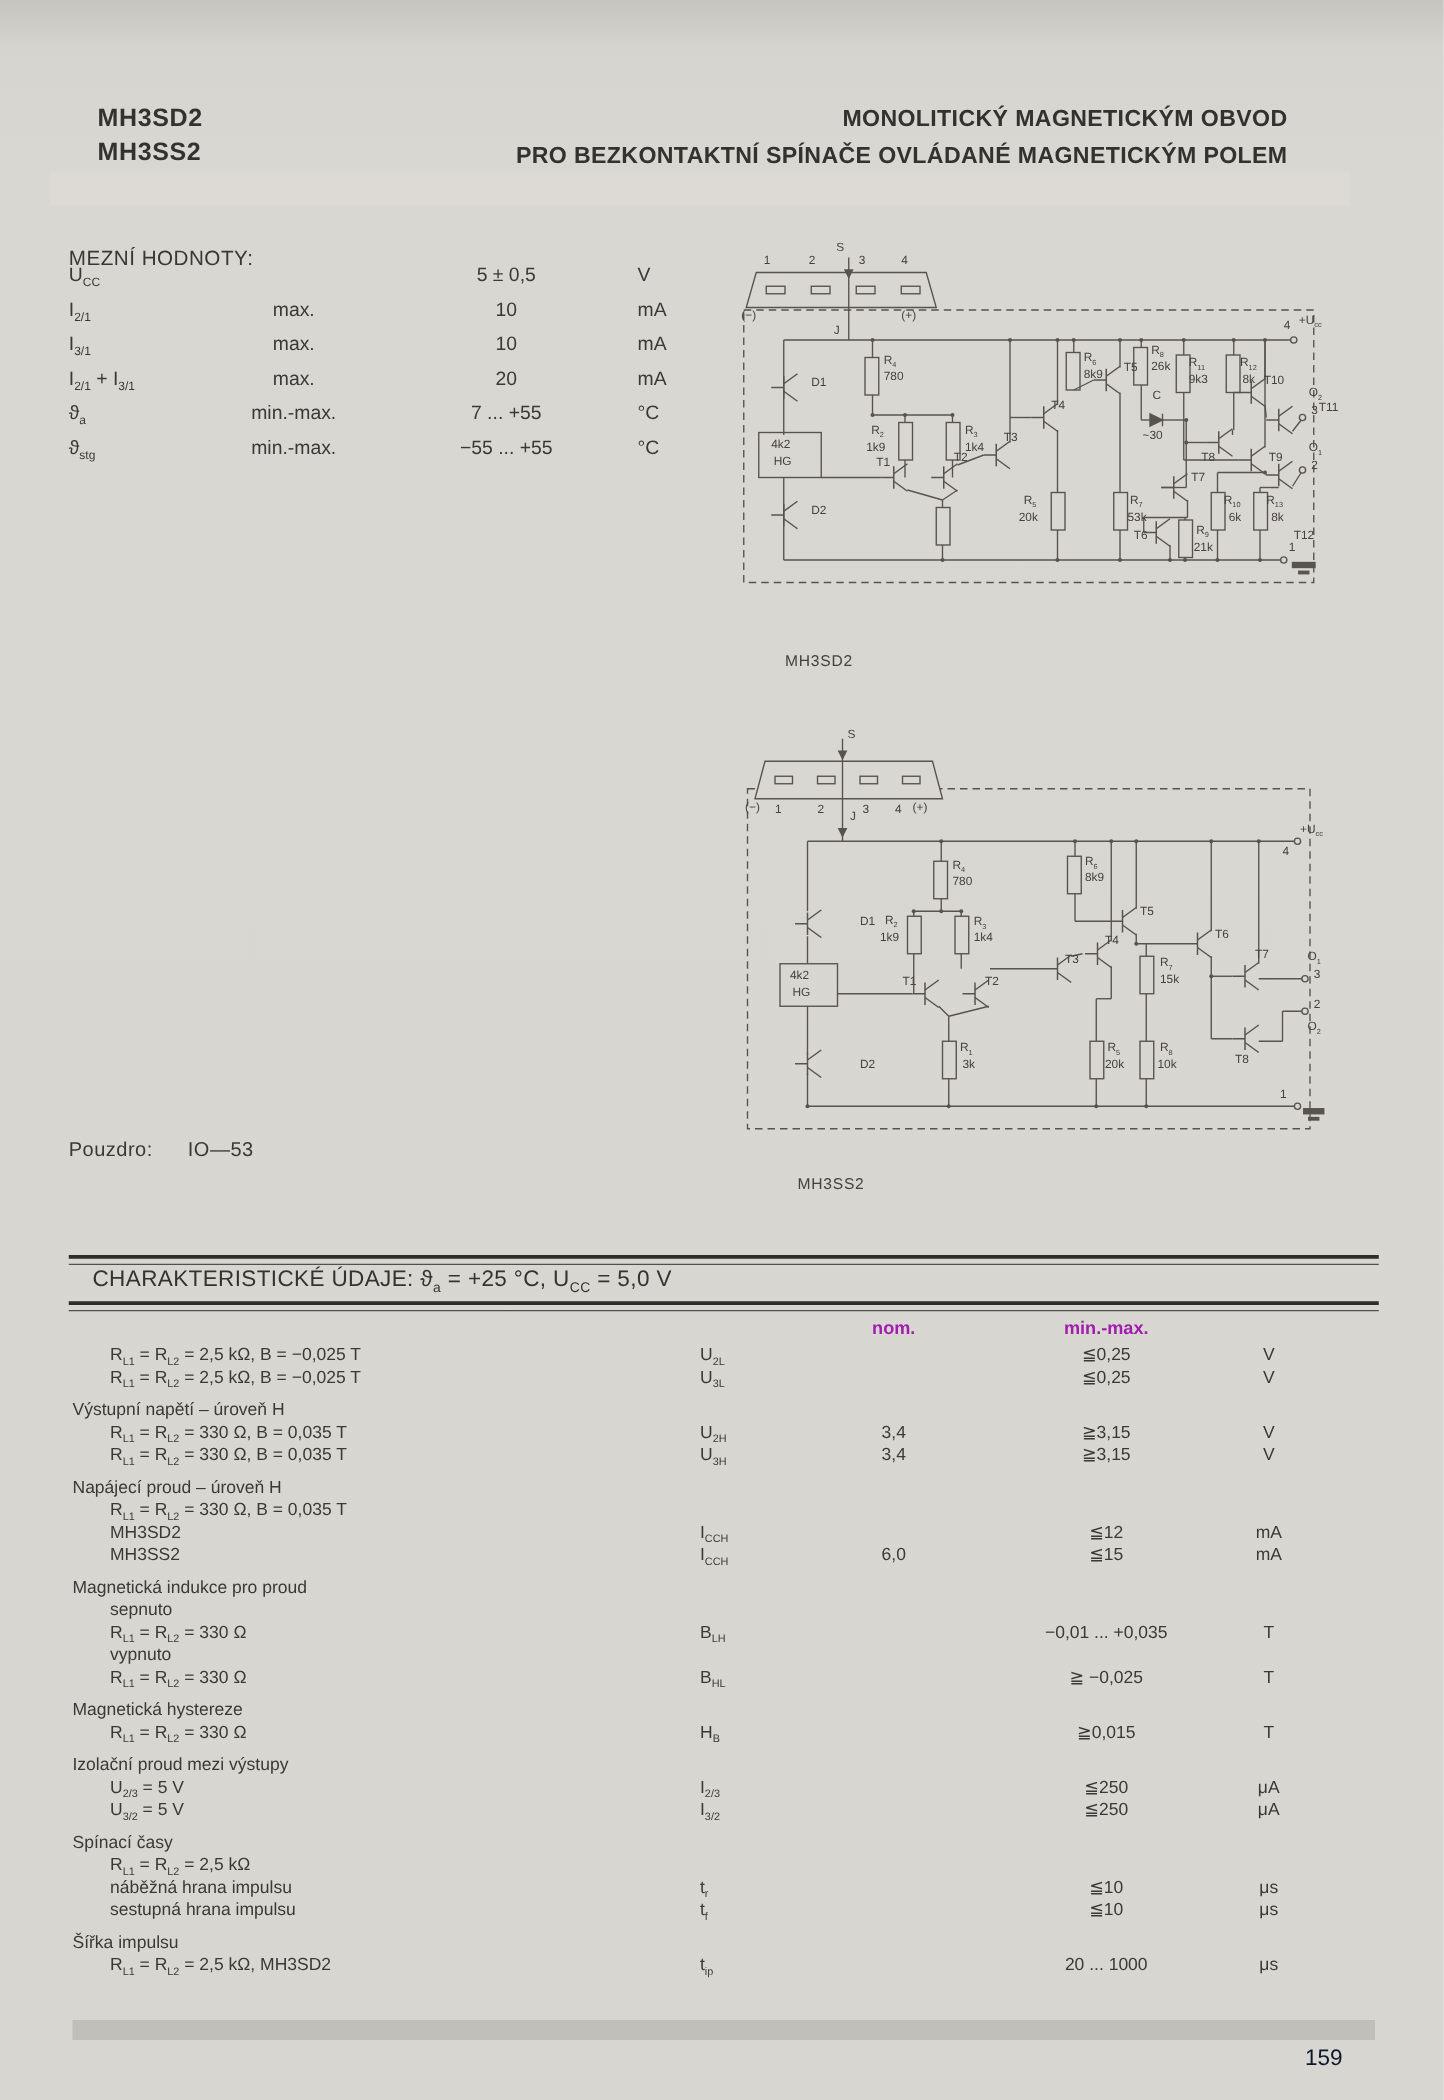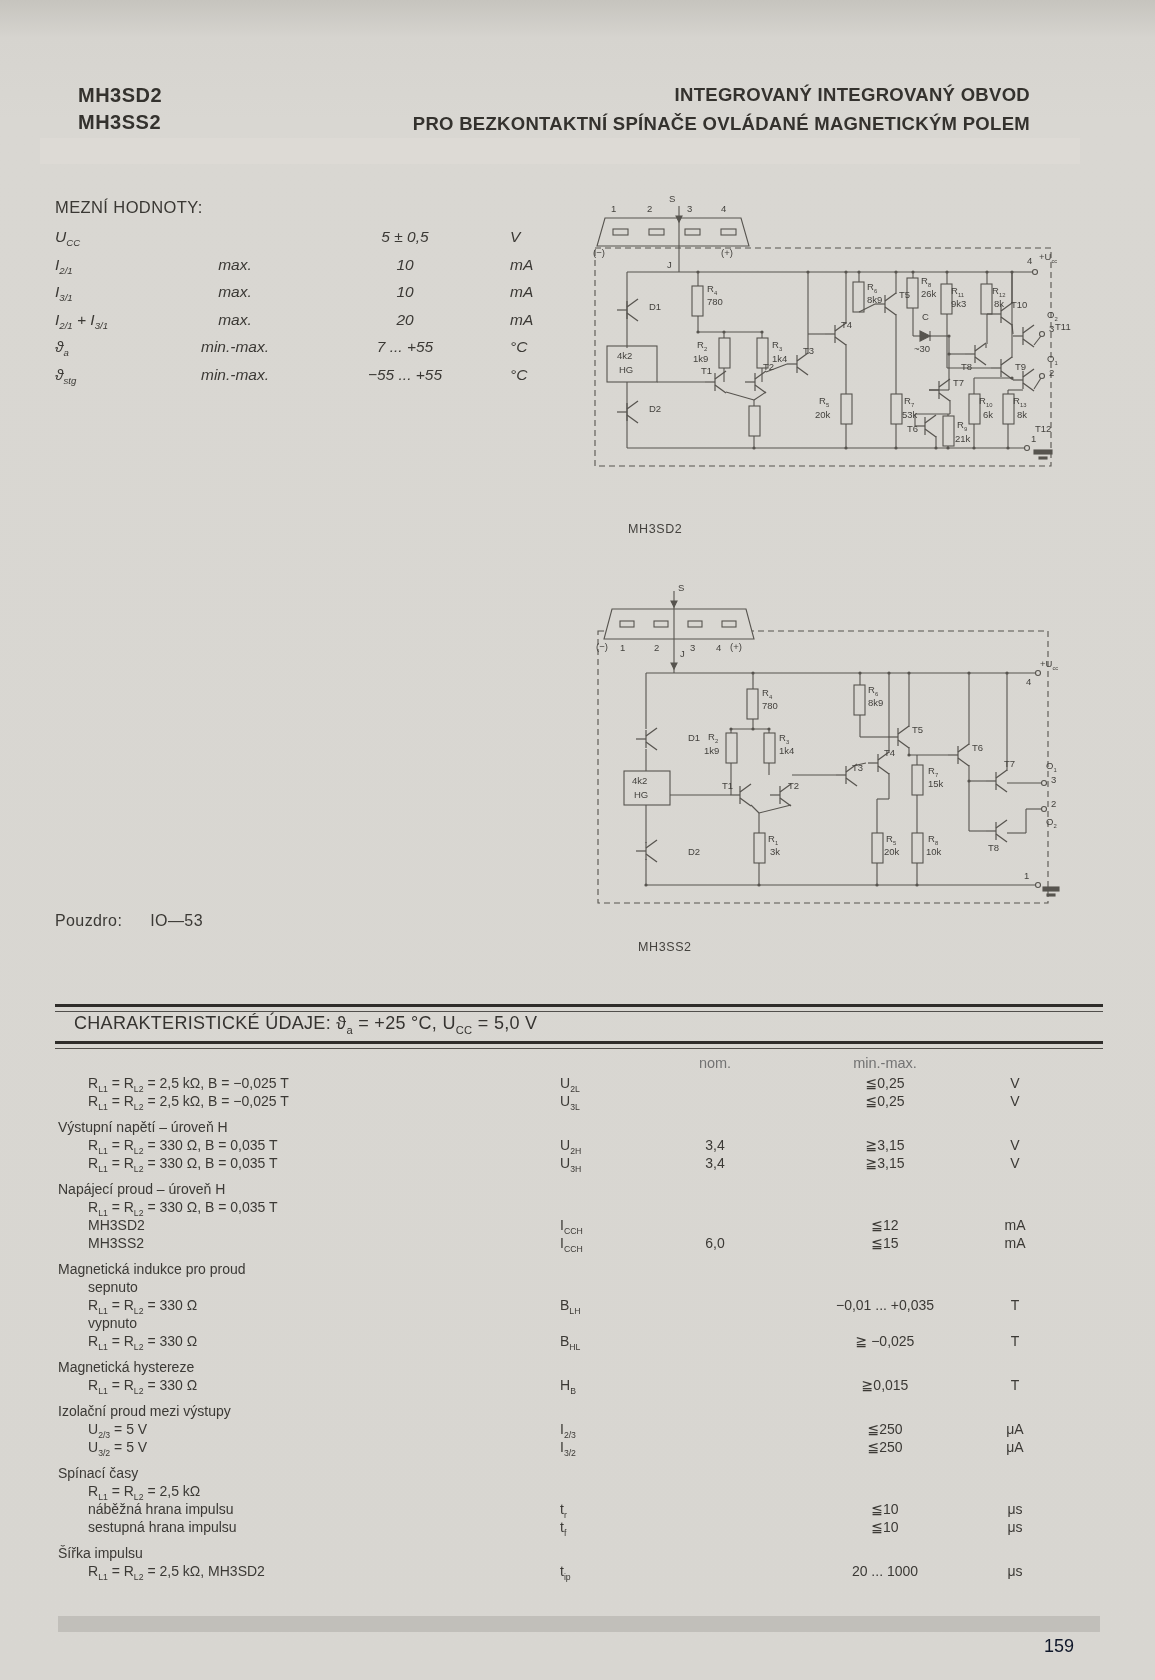--- a/index.html
+++ b/index.html
@@ -10,38 +10,38 @@
     color:#3b3935;
   }
   .abs{position:absolute;}
   sub{font-size:0.62em;line-height:0;}
   
   .partnums{left:78px;top:82px;font-size:20px;font-weight:bold;letter-spacing:.5px;line-height:27px;color:#34322e;}
   .title{left:300px;top:80px;width:730px;text-align:right;font-size:18.5px;font-weight:bold;line-height:29px;color:#34322e;letter-spacing:.3px;}
   .smudge{left:40px;top:138px;width:1040px;height:26px;background:#dedcd7;opacity:.65;}
   
   .limits-head{left:55px;top:198px;font-size:16.5px;letter-spacing:.4px;color:#3a3834;}
-  .limits{left:55px;top:224px;width:540px;font-style:italic;}
+  .limits{left:55px;top:208px;width:540px;}
   .lrow{position:relative;height:27.5px;font-size:15.5px;}
   .lrow>div{position:absolute;top:4px;}
   .l-sym{left:0;width:180px;}
   .l-cond{left:120px;width:120px;text-align:center;}
   .l-val{left:270px;width:160px;text-align:center;}
   .l-unit{left:455px;width:70px;}
   
   .schem{overflow:visible;}
   .schem svg{position:absolute;left:0;top:0;}
   .sl{position:absolute;font-size:9.5px;line-height:1.1;white-space:nowrap;color:#44423e;}
   .caption{font-size:12.5px;letter-spacing:.6px;color:#44423e;}
   .pouzdro{left:55px;top:912px;font-size:16px;letter-spacing:.4px;}
   .pouzdro .val{margin-left:28px;}
   
   .rule{left:55px;width:1048px;height:4px;border-top:3px solid #2f2d2a;border-bottom:1px solid rgba(47,45,42,.8);}
   .char-head{left:74px;top:1013px;font-size:18px;letter-spacing:.3px;color:#353330;}
-  .colhead{top:1055px;font-size:14.5px;font-weight:normal;color:#737373;}
+  .colhead{top:1055px;font-size:14.5px;font-weight:bold;color:#a21caf;}
   .char-rows{left:55px;top:1075px;width:1048px;}
   .crow{position:relative;height:18px;font-size:14px;color:#3b3935;}
   .crow.cgap{margin-top:8px;}
   .crow>div{position:absolute;top:0;white-space:nowrap;}
   .c-param{left:5px;}
   .c-param.ind{left:33px;}
   .chead .c-param{left:3px;}
   .c-sym{left:505px;width:100px;}
   .c-nom{left:605px;width:110px;text-align:center;}
   .c-mm{left:745px;width:170px;text-align:center;}
@@ -53,21 +53,21 @@
 </head>
 <body>
 
 <div class="abs smudge"></div>
 
 <div class="abs partnums">
   <div>MH3SD2</div>
   <div>MH3SS2</div>
 </div>
 <div class="abs title">
-  <div>INTEGROVANÝ INTEGROVANÝ OBVOD</div>
+  <div>MONOLITICKÝ MAGNETICKÝM OBVOD</div>
   <div>PRO BEZKONTAKTNÍ SPÍNAČE OVLÁDANÉ MAGNETICKÝM POLEM</div>
 </div>
 
 <div class="abs limits-head">MEZNÍ HODNOTY:</div>
 <div class="abs limits">
     <div class="lrow">
       <div class="l-sym">U<sub>CC</sub></div>
       <div class="l-cond"></div>
       <div class="l-val">5 ± 0,5</div>
       <div class="l-unit">V</div>

